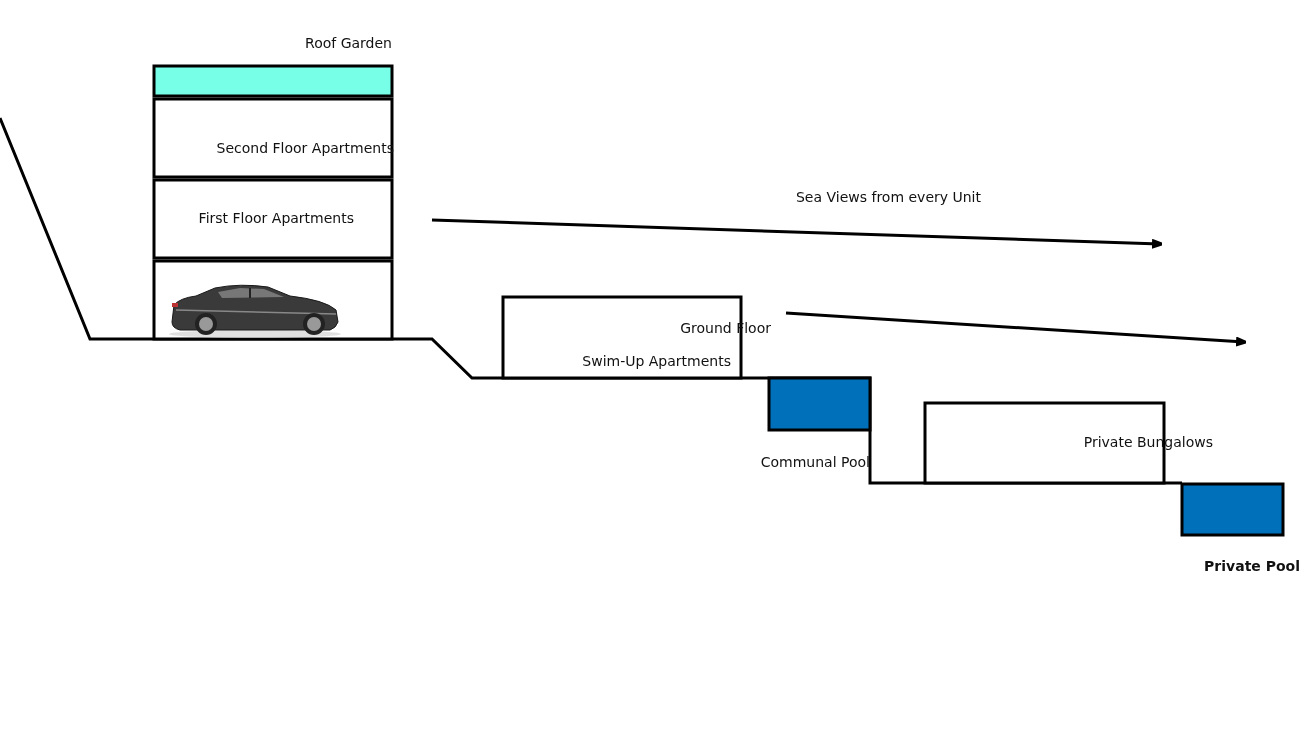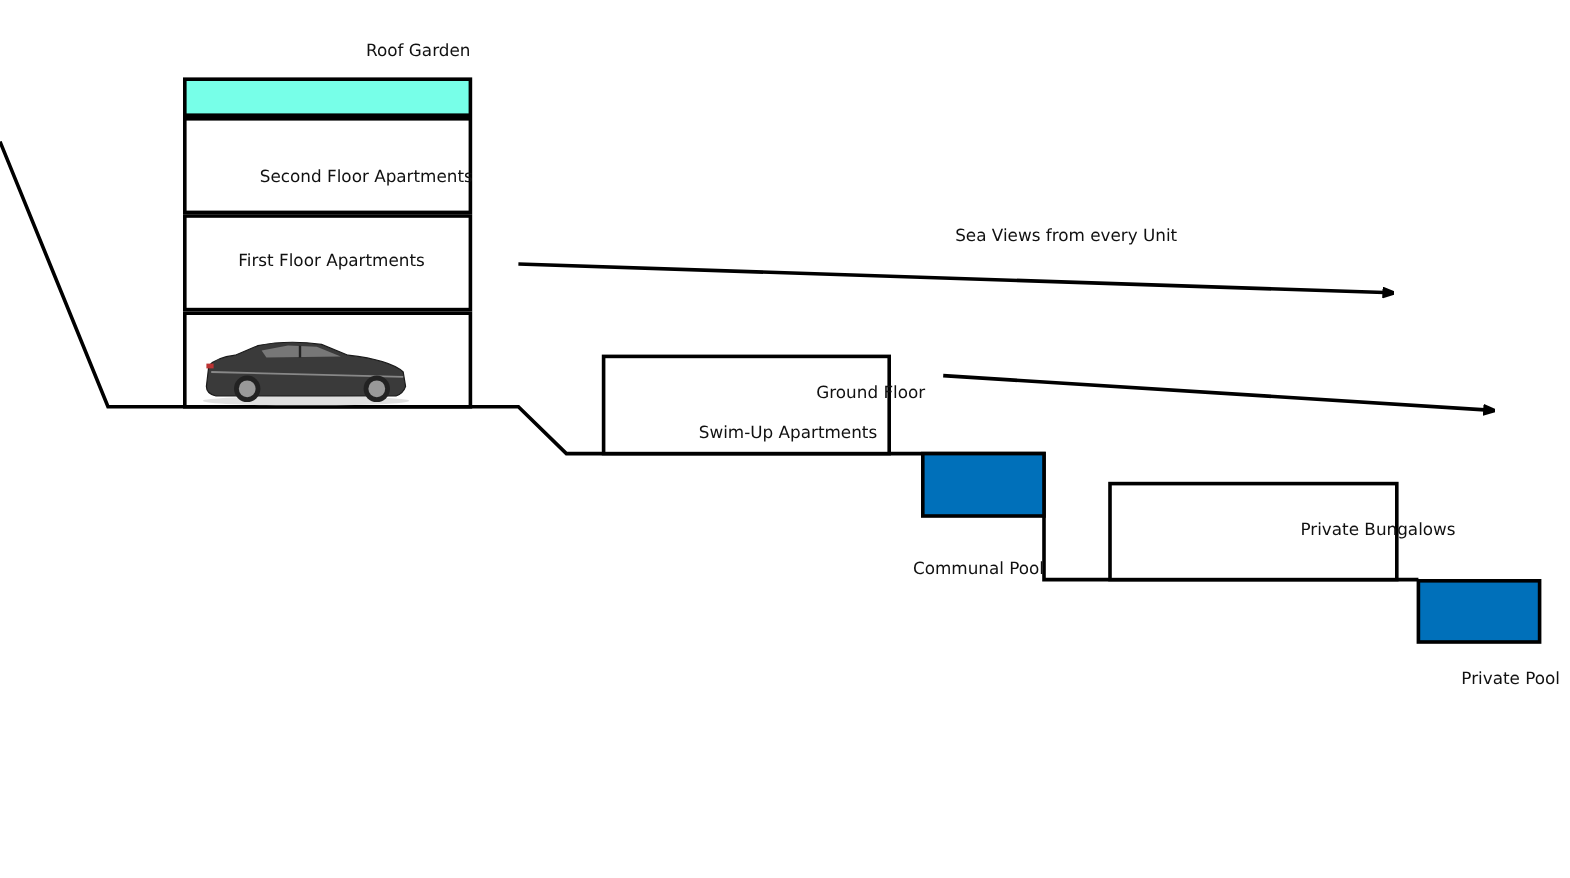--- a/index.html
+++ b/index.html
@@ -47,16 +47,16 @@
 
   <line x1="432" y1="220" x2="1160" y2="244" stroke="#000" stroke-width="3" marker-end="url(#arrowhead)"></line>
   <line x1="786" y1="313" x2="1244" y2="342" stroke="#000" stroke-width="3" marker-end="url(#arrowhead)"></line>
 </svg>
 
 <div class="lbl" style="left:154px; top:33px; width:238px;">Roof Garden</div>
 <div class="lbl" style="left:154px; top:138px; width:240px;">Second Floor Apartments</div>
 <div class="lbl" style="left:154px; top:208px; width:200px;">First Floor Apartments</div>
 <div class="lbl" style="left:506px; top:318px; width:238px;padding-left:27px;">Ground Floor</div>
 <div class="lbl" style="left:493px; top:339px; width:238px;margin-top:12px;">Swim-Up Apartments</div>
-<div class="lbl" style="left:700px; top:464px; width:170px;">Communal Pool</div>
+<div class="lbl" style="left:700px; top:452px; width:170px;">Communal Pool</div>
 <div class="lbl" style="left:925px; top:432px; width:288px;">Private Bungalows</div>
-<div class="lbl" style="left:1160px; top:556px; width:140px;">Private Pool</div>
+<div class="lbl" style="left:1160px; top:556px; width:140px;font-weight:bold;">Private Pool</div>
 <div class="lbl" style="left:681px; top:187px; width:300px;">Sea Views from every Unit</div>
 
 </body></html>

